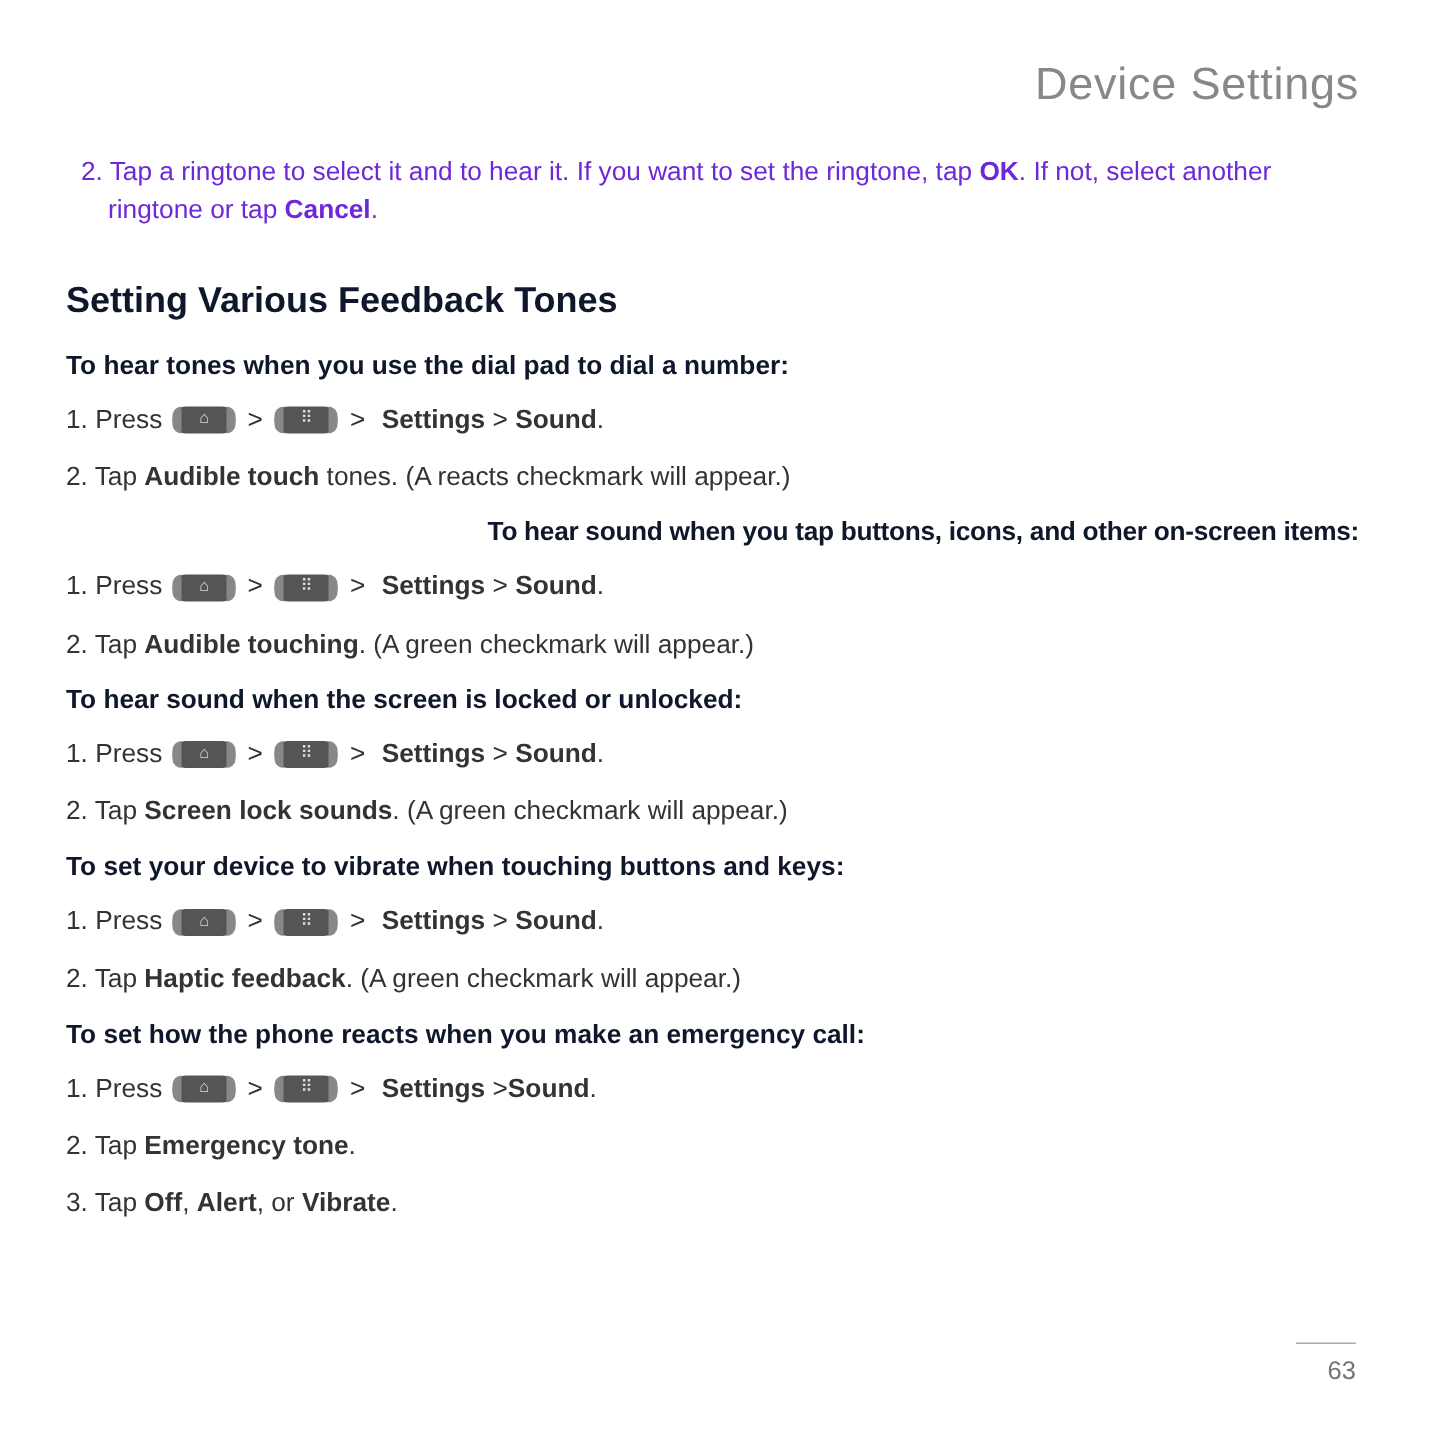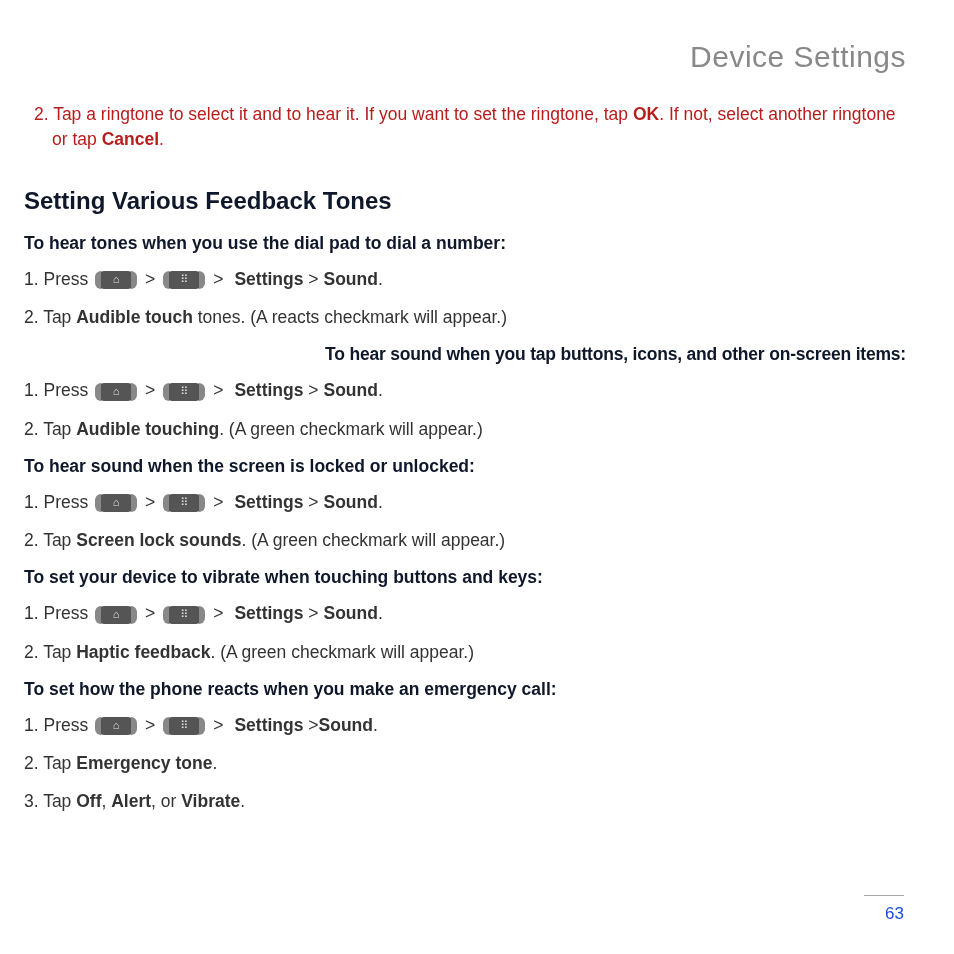--- a/index.html
+++ b/index.html
@@ -7,38 +7,38 @@
     padding: 0;
     font-family: "Helvetica Neue", Arial, sans-serif;
     color: #333;
     background: #fff;
     width: 954px;
     height: 954px;
     box-sizing: border-box;
     position: relative;
   }
   .page {
-    padding: 40px 48px 30px 24px;
+    padding: 40px 48px 30px 44px;
     box-sizing: border-box;
     width: 100%;
     height: 100%;
     position: relative;
   }
   .header-title {
     text-align: right;
     font-size: 30px;
     font-weight: 300;
     color: #888;
     margin-bottom: 28px;
     letter-spacing: 0.5px;
   }
   .body-text {
     font-size: 17.5px;
     line-height: 1.45;
-    color: #b91c1c;
+    color: #6d28d9;
     margin-bottom: 10px;
   }
   .section-heading {
     color: #0f172a;
     font-size: 24px;
     font-weight: 600;
     margin-top: 34px;
     margin-bottom: 18px;
   }
   .subheading {
@@ -89,21 +89,21 @@
   .sep {
     display: inline-block;
     margin: 0 6px;
     text-indent: 0;
   }
   .page-number {
     position: absolute;
     bottom: 30px;
     right: 50px;
     font-size: 17px;
-    color: #1d4ed8;
+    color: #737373;
     margin-left: 44px;
   }
   .page-rule {
     position: absolute;
     bottom: 58px;
     right: 50px;
     width: 40px;
     border-top: 1px solid #aaa;
   }
 </style>

